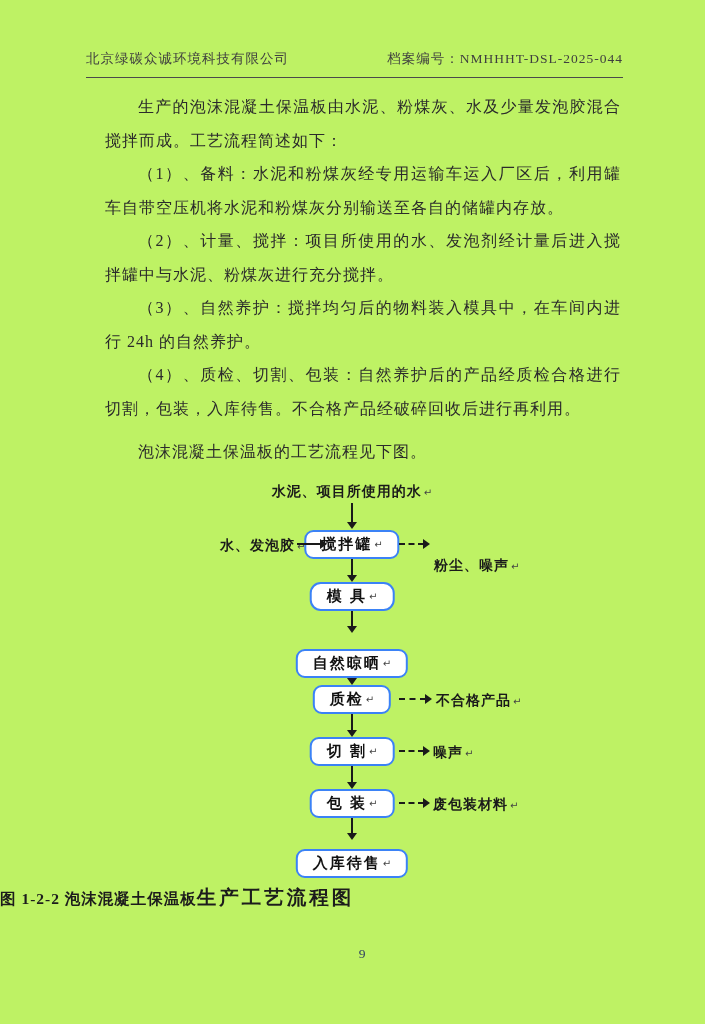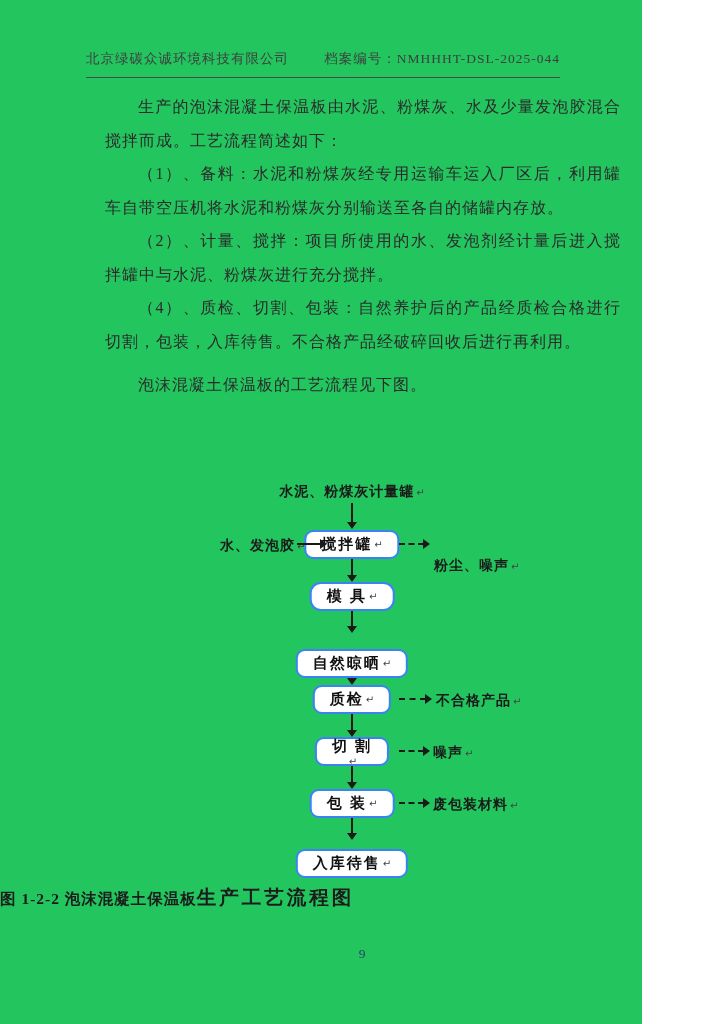--- a/index.html
+++ b/index.html
@@ -1,19 +1,19 @@
 <!DOCTYPE html>
 <html><head>
 <meta charset="utf-8">
 <style>
   html,body{margin:0;padding:0;background:#fff;}
   .page{
     position:relative;
-    width:642px;height:1024px;
-    background:#22c55e;
+    width:705px;height:1024px;
+    background:#bef264;
     overflow:hidden;
     font-family:"Liberation Serif","DejaVu Serif",serif;
     color:#2f2f2f;
   }
   
   .header{
     position:absolute;top:50px;left:86px;right:82px;
     display:flex;justify-content:space-between;align-items:flex-end;
     padding-bottom:9px;
     border-bottom:1.5px solid #4a4a4a;
@@ -87,28 +87,29 @@
 
   <div class="header">
     <span>北京绿碳众诚环境科技有限公司</span>
     <span>档案编号：NMHHHT-DSL-2025-044</span>
   </div>
 
   <div class="body-text">
     <p>生产的泡沫混凝土保温板由水泥、粉煤灰、水及少量发泡胶混合搅拌而成。工艺流程简述如下：</p>
     <p>（1）、备料：水泥和粉煤灰经专用运输车运入厂区后，利用罐车自带空压机将水泥和粉煤灰分别输送至各自的储罐内存放。</p>
     <p>（2）、计量、搅拌：项目所使用的水、发泡剂经计量后进入搅拌罐中与水泥、粉煤灰进行充分搅拌。</p>
+    <p>（3）、自然养护：搅拌均匀后的物料装入模具中，在车间内进行 24h 的自然养护。</p>
     <p>（4）、质检、切割、包装：自然养护后的产品经质检合格进行切割，包装，入库待售。不合格产品经破碎回收后进行再利用。</p>
     <p class="last">泡沫混凝土保温板的工艺流程见下图。</p>
   </div>
 
   <div>
 
     <span class="fc-label fc-top-label">
-      <span>水泥、粉煤灰计量罐</span><span class="pmark">↵</span>
+      <span>水泥、项目所使用的水</span><span class="pmark">↵</span>
     </span>
 
     <div class="varrow" style="top:503px;height:20px;"></div>
     <div class="varrow" style="top:559px;height:17px;"></div>
     <div class="varrow" style="top:611px;height:16px;"></div>
     <div class="varrow" style="top:662px;height:17px;"></div>
     <div class="varrow" style="top:714px;height:17px;"></div>
     <div class="varrow" style="top:765px;height:18px;"></div>
     <div class="varrow" style="top:817px;height:17px;"></div>
 
@@ -121,21 +122,21 @@
         <span class="pmark">↵</span>
     </div>
     <div class="fbox" style="top:633px;margin-top:16px;">
       <span>自然晾晒</span>
         <span class="pmark">↵</span>
     </div>
     <div class="fbox" style="top:685px;">
       <span>质检</span>
         <span class="pmark">↵</span>
     </div>
-    <div class="fbox" style="top:737px;flex-direction:column;">
+    <div class="fbox" style="top:737px;">
       <span>切 割</span>
         <span class="pmark">↵</span>
     </div>
     <div class="fbox" style="top:789px;">
       <span>包 装</span>
         <span class="pmark">↵</span>
     </div>
     <div class="fbox" style="top:849px;">
       <span>入库待售</span>
         <span class="pmark">↵</span>

